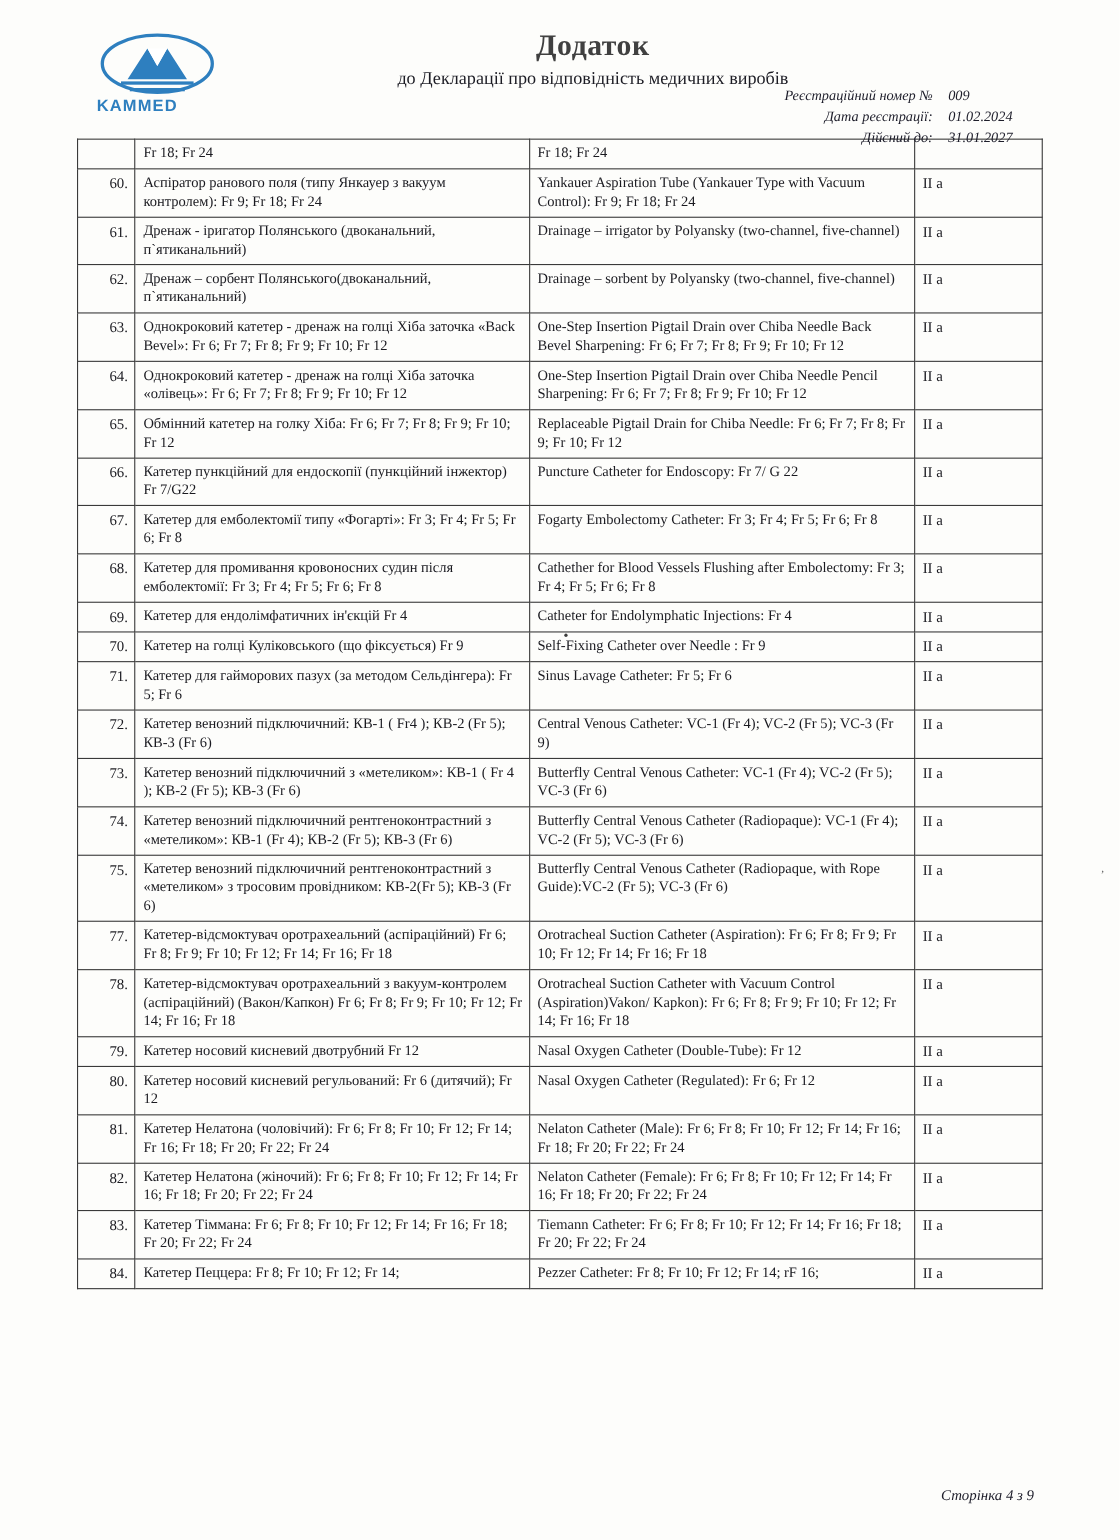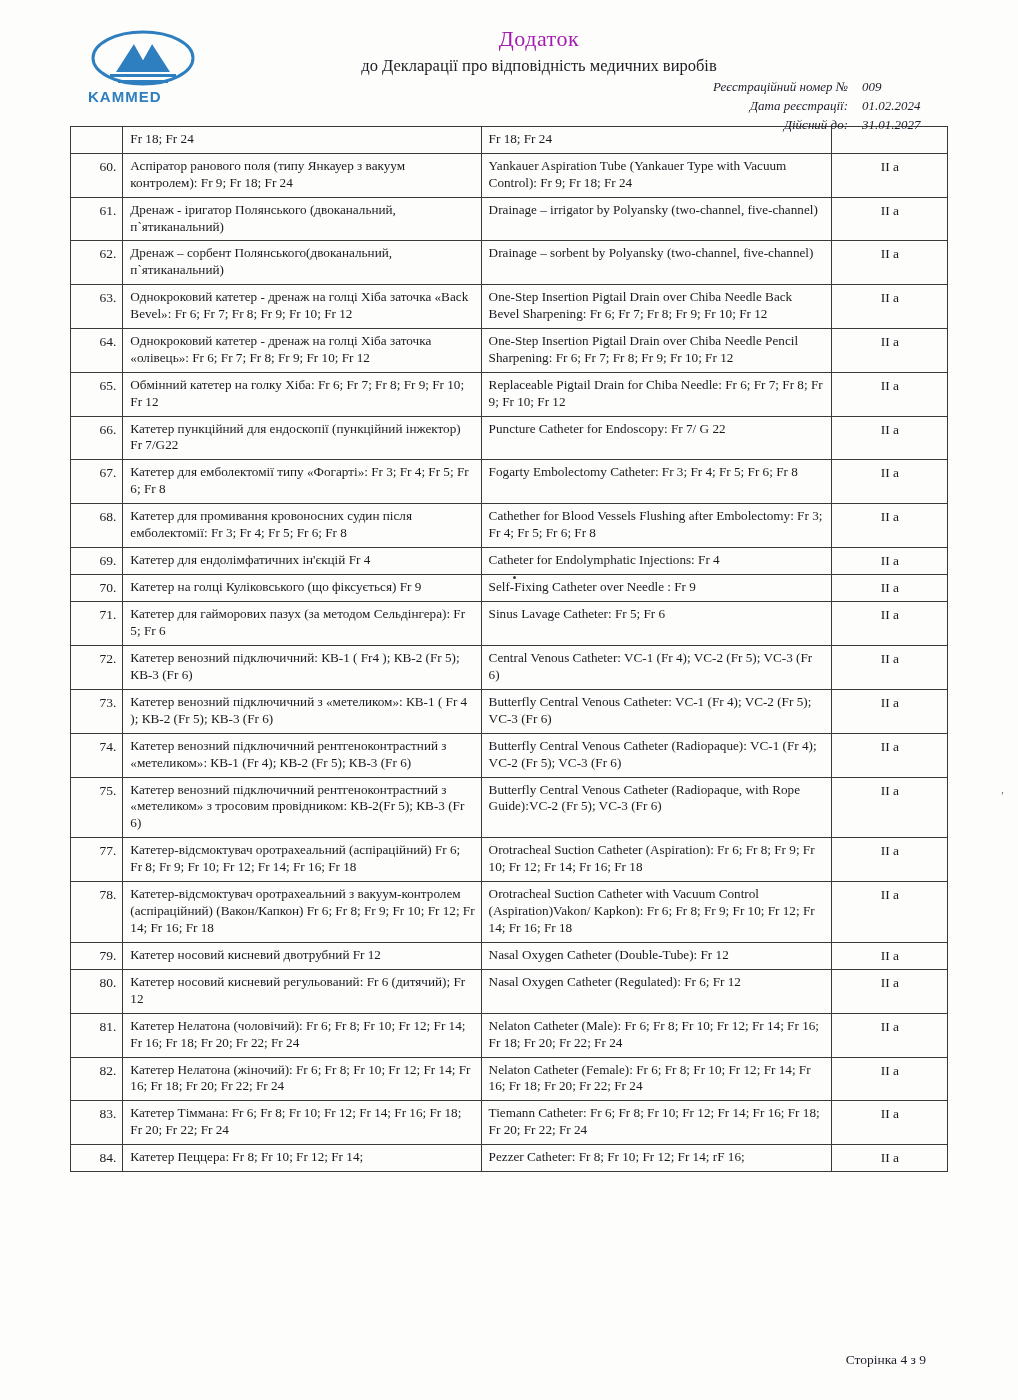--- a/index.html
+++ b/index.html
@@ -39,23 +39,23 @@
     letter-spacing: 1px;
     color: #2e7fbf;
     font-weight: bold;
     margin-top: 2px;
   }
   .title-block {
     text-align: center;
     padding-left: 60px;
   }
   .doc-title {
-    font-size: 22px;
-    color: #a21caf;
-    font-weight: normal;
+    font-size: 27px;
+    color: #404040;
+    font-weight: bold;
     letter-spacing: 0.5px;
   }
   .doc-subtitle {
     font-size: 16.5px;
     color: #1c1c24;
     margin-top: 4px;
   }
 
   
   .reg-info {
@@ -101,30 +101,31 @@
   td.num {
     width: 42px;
     text-align: right;
     vertical-align: middle;
     font-size: 13.5px;
   }
   td.ua { width: 376px; }
   td.en { width: 376px; }
   td.cls {
     width: 118px;
-    text-align: center;
+    text-align: left;
     font-size: 13.5px;
   }
   .cont-row td { padding-top: 5px; padding-bottom: 5px; }
 
   
   .footer {
     position: absolute;
-    right: 92px;
+    right: 78px;
     bottom: 32px;
+    font-style: italic;
     font-size: 13.5px;
     color: #1d1d2a;
   }
   .margin-mark {
     position: absolute;
     right: 14px;
     top: 790px;
     font-size: 10px;
     color: #555;
   }
@@ -251,21 +252,21 @@
           </tr>
           <tr>
             <td class="num">71.</td>
             <td class="ua">Катетер для гайморових пазух (за методом Сельдінгера): Fr 5; Fr 6</td>
             <td class="en">Sinus Lavage Catheter: Fr 5; Fr 6</td>
             <td class="cls">II a</td>
           </tr>
           <tr>
             <td class="num">72.</td>
             <td class="ua">Катетер венозний підключичний: КВ-1 ( Fr4 ); КВ-2 (Fr 5); КВ-3 (Fr 6)</td>
-            <td class="en">Central Venous Catheter: VC-1 (Fr 4); VC-2 (Fr 5); VC-3 (Fr 6)</td>
+            <td class="en">Central Venous Catheter: VC-1 (Fr 4); VC-2 (Fr 5); VC-3 (Fr 9)</td>
             <td class="cls">II a</td>
           </tr>
           <tr>
             <td class="num">73.</td>
             <td class="ua">Катетер венозний підключичний з «метеликом»:
 КВ-1 ( Fr 4 ); КВ-2 (Fr 5); КВ-3 (Fr 6)</td>
             <td class="en">Butterfly Central Venous Catheter:
 VC-1 (Fr 4); VC-2 (Fr 5); VC-3 (Fr 6)</td>
             <td class="cls">II a</td>
           </tr>

